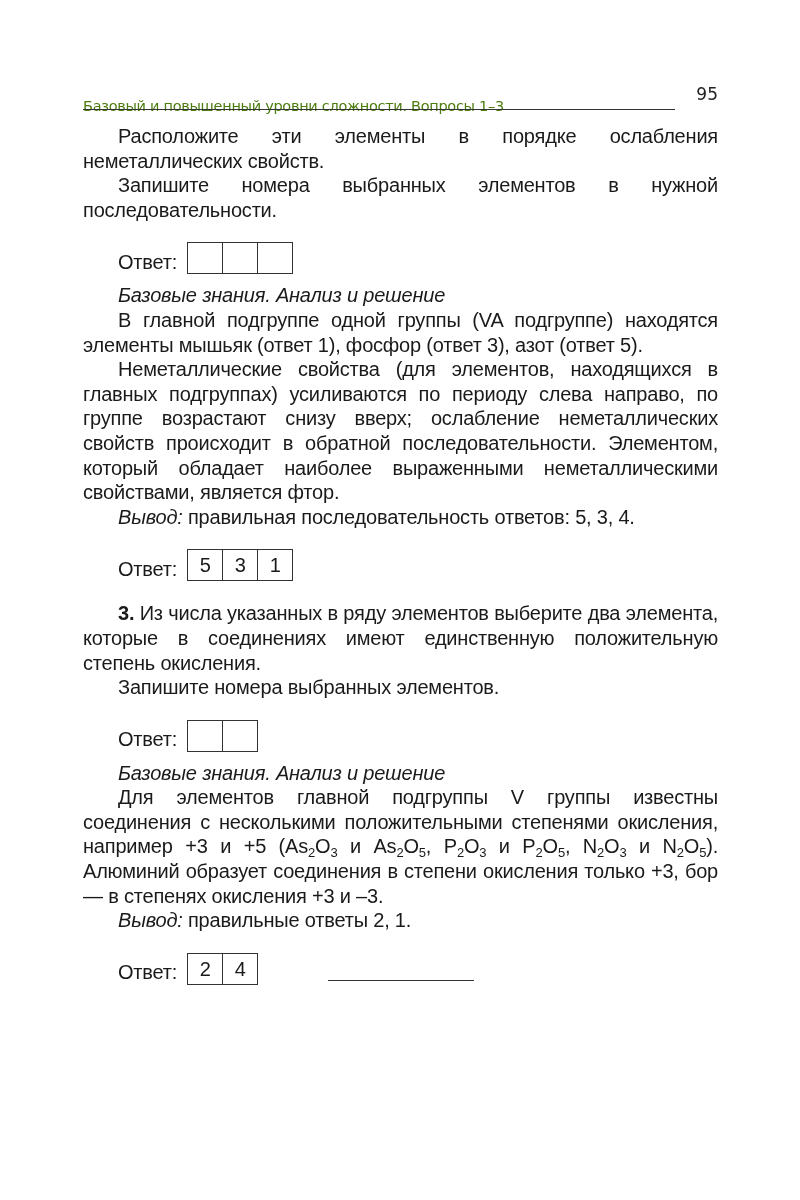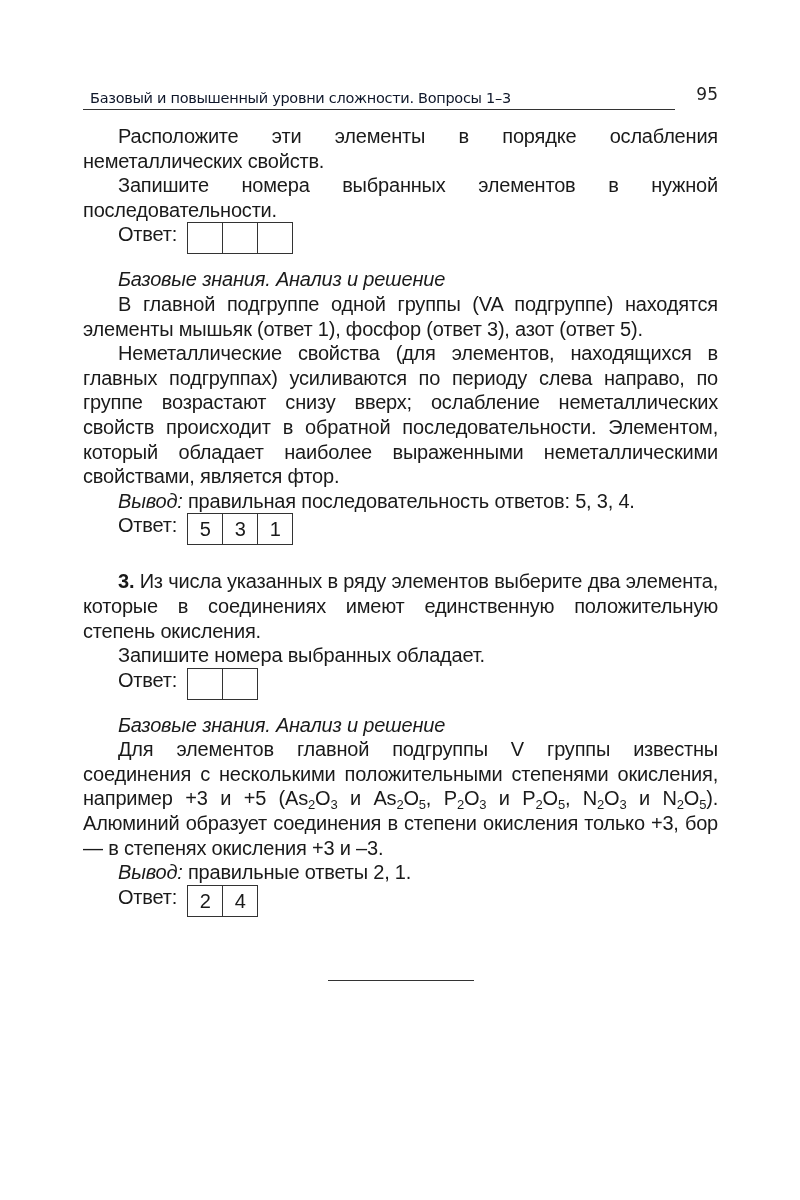--- a/index.html
+++ b/index.html
@@ -1,27 +1,27 @@
 <!DOCTYPE html>
 <html><head>
 <meta charset="utf-8">
 <style>
   html, body { margin: 0; padding: 0; background: #ffffff; }
   body { width: 800px; height: 1200px; position: relative; overflow: hidden; color: #1a1a1a; }
   .page { position: absolute; left: 83px; top: 0; width: 635px; }
   .running-head { position: absolute; top: 84px; left: 0; width: 635px; height: 26px; }
-  .rh-title { position: absolute; left: 0; top: 6px; font-family: "DejaVu Sans", sans-serif; font-size: 14.5px; letter-spacing: -0.3px; color: #0f172a; margin-left: 7px; }
+  .rh-title { position: absolute; left: 0; top: 14px; font-family: "DejaVu Sans", sans-serif; font-size: 14.5px; letter-spacing: -0.3px; color: #4d7c0f; }
   .rh-rule { position: absolute; left: 0; top: 25px; width: 592px; height: 1px; background: #333; }
   .rh-num { position: absolute; right: 0; top: 0; font-family: "DejaVu Sans", sans-serif; font-weight: normal; font-size: 17px; color: #222; }
   .body-text { position: absolute; top: 124px; left: 0; width: 635px; font-family: Liberation Sans, sans-serif; font-size: 20px; line-height: 24.6px; letter-spacing: -0.2px; }
   p { margin: 0; text-align: justify; }
   p.ind { text-indent: 35px; }
   .head-it { font-style: italic; padding-left: 35px; margin-top: 9px; }
   .it { font-style: italic; }
-  .answer-row { display: flex; align-items: flex-start; padding-left: 35px; height: 36px; margin-top: 0; margin-bottom: 6px; }
+  .answer-row { display: flex; align-items: flex-end; padding-left: 35px; height: 36px; margin-top: 16px; margin-bottom: 6px; }
   .answer-label { margin-right: 10px; }
   .cells { display: flex; border: 1.3px solid #333; }
   .cell { width: 34px; height: 30px; border-right: 1.3px solid #333; display: flex; align-items: center; justify-content: center; }
   .cell:last-child { border-right: none; }
   sub { font-size: 13px; vertical-align: -4px; line-height: 0; }
   .task-num { font-weight: bold; }
   .end-rule { position: absolute; left: 245px; top: 980px; width: 146px; height: 1px; background: #333; }
   .gap { height: 14px; }
 </style>
 </head>
@@ -59,21 +59,21 @@
       <div class="cells">
         <div class="cell">5</div>
         <div class="cell">3</div>
         <div class="cell">1</div>
       </div>
     </div>
 
     <div class="gap"></div>
 
     <p class="ind"><span class="task-num">3.</span><span> Из числа указанных в ряду элементов выберите два элемента, которые в соединениях имеют единственную положительную степень окисления.</span></p>
-    <p class="ind">Запишите номера выбранных обладает.</p>
+    <p class="ind">Запишите номера выбранных элементов.</p>
 
     <div class="answer-row">
       <span class="answer-label">Ответ:</span>
       <div class="cells">
         <div class="cell"></div>
         <div class="cell"></div>
       </div>
     </div>
 
     <p class="head-it">Базовые знания. Анализ и решение</p>

